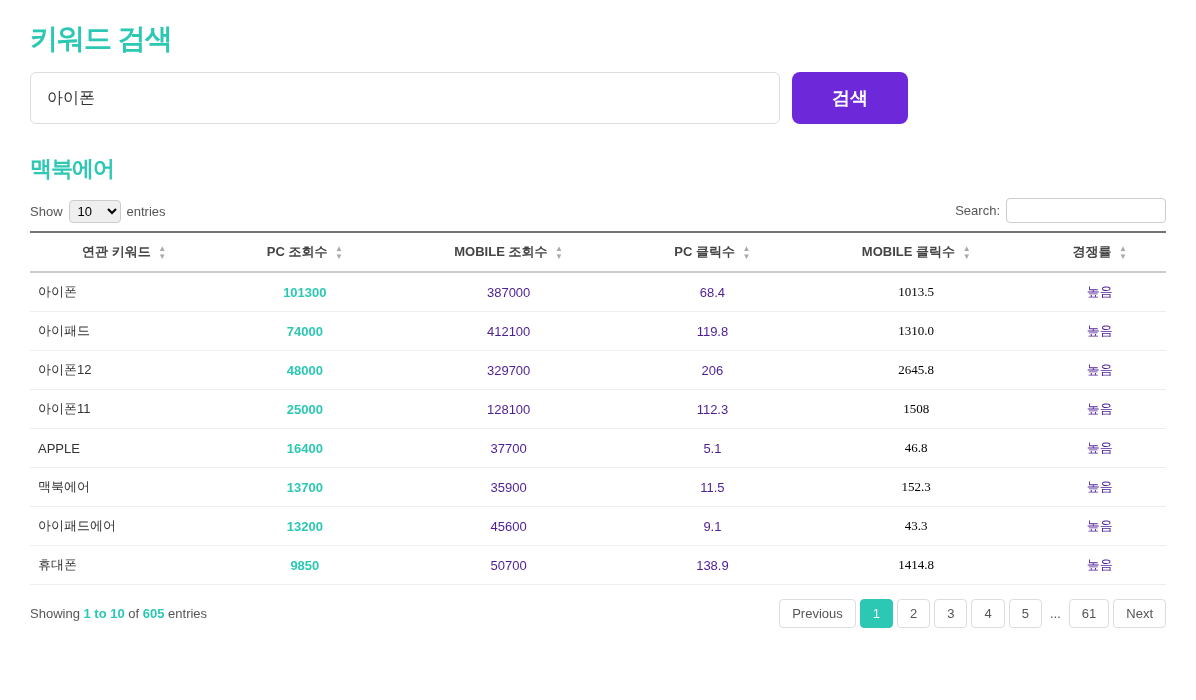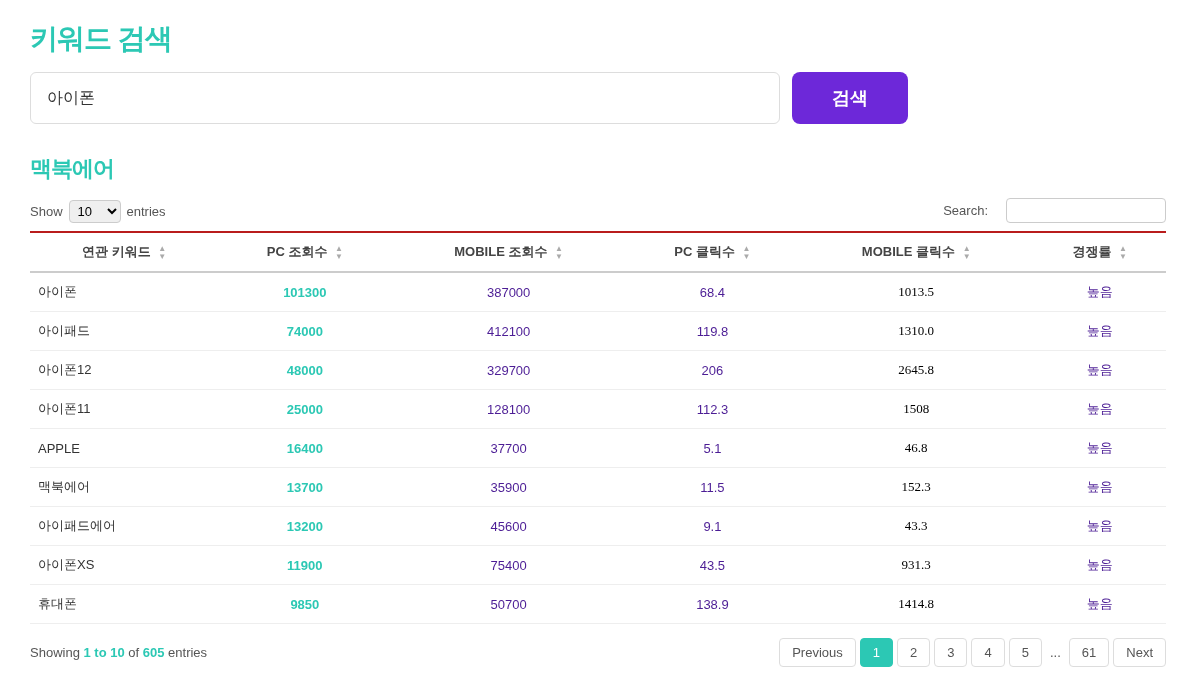--- a/index.html
+++ b/index.html
@@ -12,26 +12,26 @@
     .search-input { flex: 1; padding: 14px 16px; border: 1px solid #ddd; border-radius: 6px; font-size: 16px; color: #333; outline: none; max-width: 750px; }
     .search-btn { background: #6d28d9; color: #fff; border: none; border-radius: 8px; padding: 14px 40px; font-size: 18px; cursor: pointer; font-weight: bold; }
 
     
     .section-title { font-size: 22px; font-weight: bold; color: #2cc8b4; margin-bottom: 14px; letter-spacing: -1px; }
 
     
     .table-controls { display: flex; justify-content: space-between; align-items: flex-end; margin-bottom: 8px; }
     .show-entries { display: flex; align-items: center; gap: 6px; font-size: 13px; color: #555; }
     .show-entries select { border: 1px solid #ccc; border-radius: 4px; padding: 2px 4px; font-size: 13px; }
-    .search-control { display: flex; align-items: center; gap: 18px; font-size: 13px; color: #555; }
+    .search-control { display: flex; align-items: center; gap: 6px; font-size: 13px; color: #555; }
     .search-control input { border: 1px solid #ccc; border-radius: 4px; padding: 4px 8px; font-size: 13px; width: 160px; }
 
     
     .data-table { width: 100%; border-collapse: collapse; font-size: 13px; }
-    .data-table thead tr { border-top: 2px solid #b91c1c; border-bottom: 2px solid #ccc; }
+    .data-table thead tr { border-top: 2px solid #737373; border-bottom: 2px solid #ccc; }
     .data-table th { padding: 10px 8px; text-align: center; color: #444; font-weight: 600; white-space: nowrap; position: relative; cursor: pointer; }
     .data-table th .sort-icon { display: inline-flex; flex-direction: column; margin-left: 4px; vertical-align: middle; }
     .data-table th .sort-icon span { font-size: 8px; line-height: 1; color: #aaa; }
     .data-table td { padding: 10px 8px; text-align: center; border-bottom: 1px solid #eee; color: #4c1d95; }
     .data-table td:first-child { text-align: left; color: #333; }
     .data-table td.pc-views { color: #2cc8b4; font-weight: bold; }
     .data-table td.mobile-clicks { color: #000000; font-family: Liberation Serif, serif; }
 
     
     .table-footer { display: flex; justify-content: space-between; align-items: center; margin-top: 14px; font-size: 13px; color: #555; }
@@ -172,28 +172,20 @@
         </tr>
         <tr>
           <td>아이패드에어</td>
           <td class="pc-views">13200</td>
           <td>45600</td>
           <td>9.1</td>
           <td class="mobile-clicks">43.3</td>
           <td>높음</td>
         </tr>
         <tr>
-          <td>아이폰XS</td>
-          <td class="pc-views">11900</td>
-          <td>75400</td>
-          <td>43.5</td>
-          <td class="mobile-clicks">931.3</td>
-          <td>높음</td>
-        </tr>
-        <tr>
           <td>휴대폰</td>
           <td class="pc-views">9850</td>
           <td>50700</td>
           <td>138.9</td>
           <td class="mobile-clicks">1414.8</td>
           <td>높음</td>
         </tr>
       </tbody>
   </table>
 

